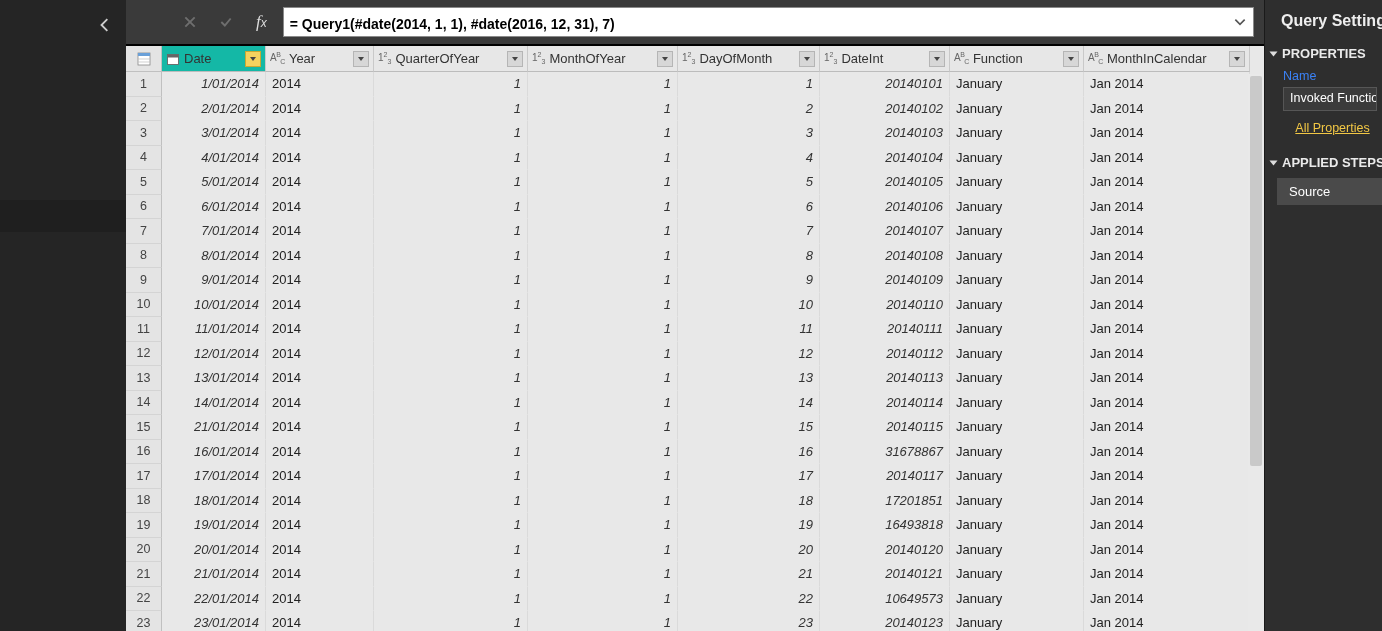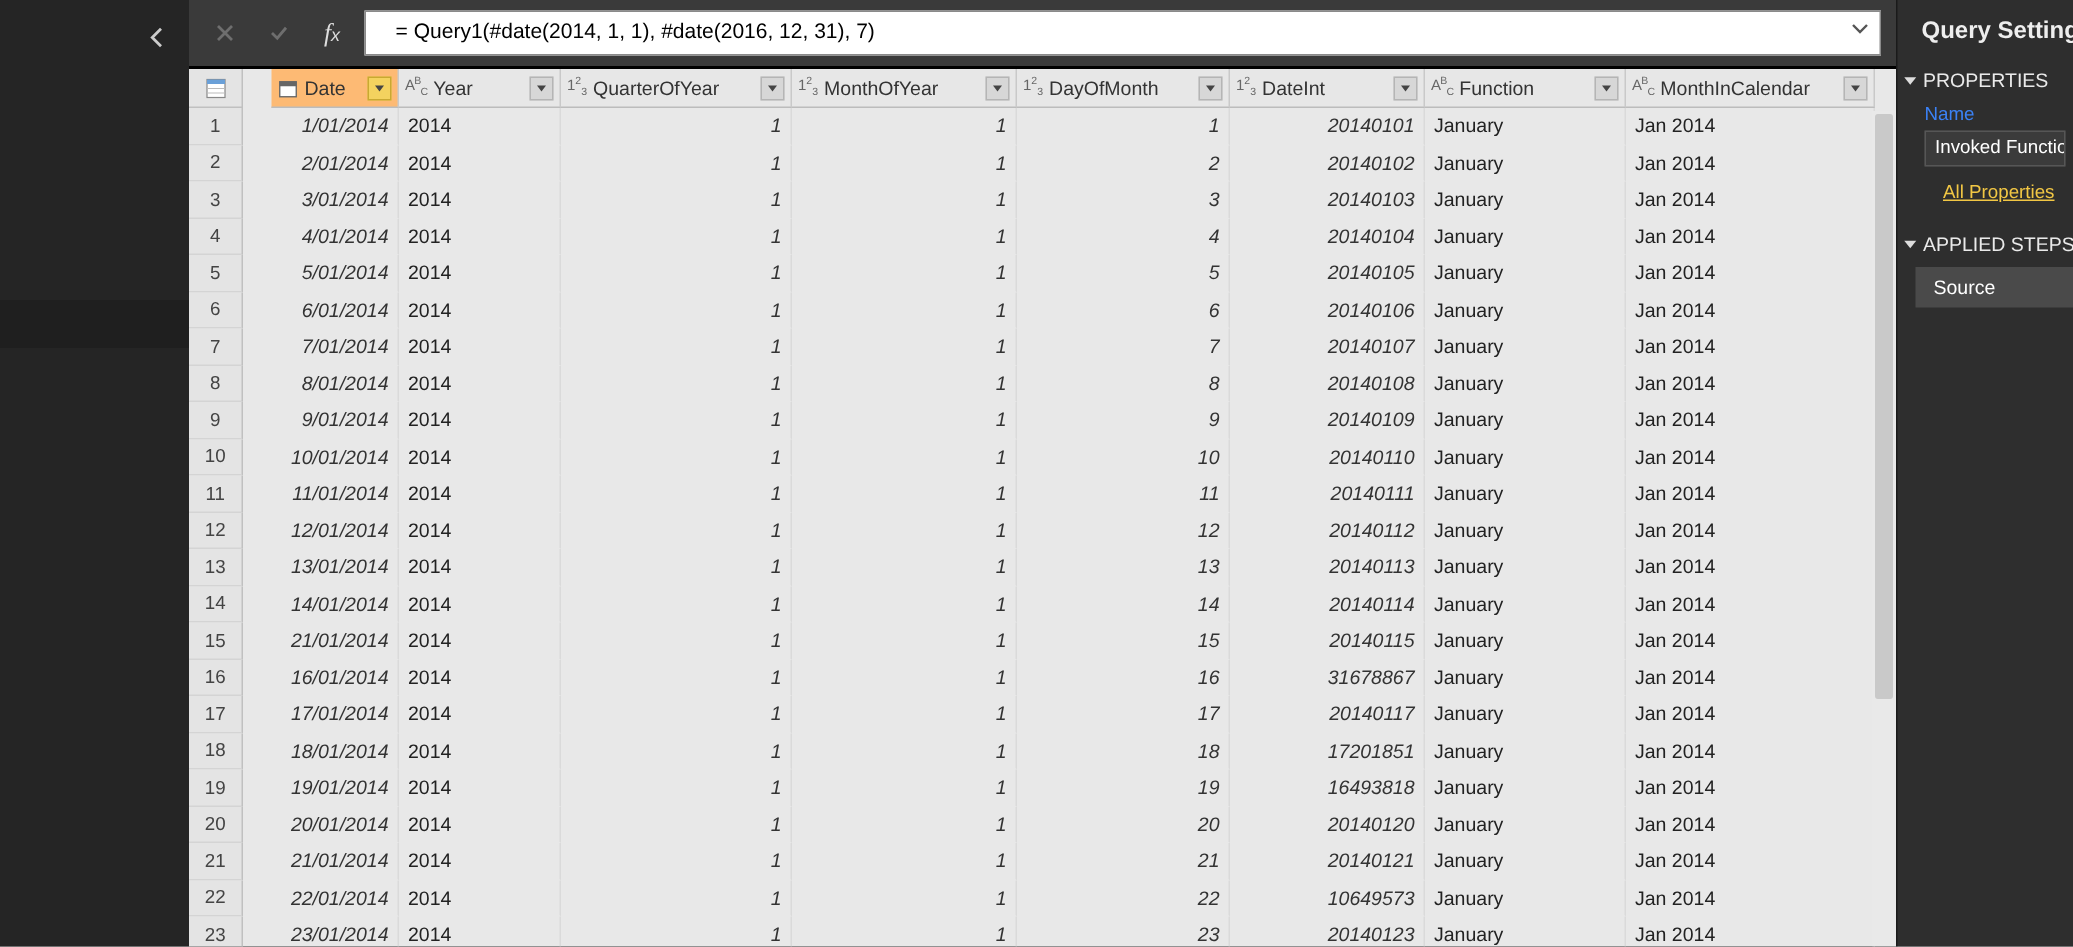--- a/index.html
+++ b/index.html
@@ -8,56 +8,56 @@
 
   
   .leftnav { width:126px; background:#252525; display:flex; flex-direction:column; }
   .leftnav .collapse { height:50px; display:flex; align-items:center; justify-content:flex-end; padding-right:14px; color:#ccc; cursor:pointer; }
   .leftnav .item-sel { margin-top:150px; height:32px; background:#1f1f1f; }
 
   
   .center { flex:1; display:flex; flex-direction:column; min-width:0; background:#3a3a3a; }
 
   
-  .formula-bar { height:44px; display:flex; align-items:center; padding:8px 10px; gap:8px; }
+  .formula-bar { height:44px; display:flex; align-items:center; padding:8px 10px; gap:8px;margin-left:40px; }
   .btn-ghost { width:28px; height:28px; display:flex; align-items:center; justify-content:center; color:#888; border:1px solid transparent; border-radius:2px; cursor:pointer; }
   .btn-ghost.disabled { opacity:.55; }
   .fx { font-style:italic; font-family:"Times New Roman",serif; font-size:17px; color:#ddd; padding:0 8px; }
-  .formula-input { flex:1; height:30px; background:#fff; color:#000; border:1px solid #8a8a8a; padding:4px 20px; font-size:14px; display:flex; align-items:flex-start; position:relative; }
+  .formula-input { flex:1; height:30px; background:#fff; color:#000; border:1px solid #8a8a8a; padding:4px 6px; font-size:14px; display:flex; align-items:flex-end; position:relative;font-weight:bold; }
   .formula-input .chev { position:absolute; right:6px; color:#555; cursor:pointer; }
 
   
   .grid-wrap { flex:1; border-top:2px solid #000; background:#e8e8e8; overflow:hidden; position:relative; }
   .grid-scroll { position:absolute; inset:0; overflow:hidden; }
 
   .grid { display:grid; grid-template-columns:36px 104px 108px 154px 150px 142px 130px 134px 166px; font-size:13px; color:#000; }
   .corner { background:#e4e4e4; border-right:1px solid #c0c0c0; border-bottom:1px solid #c0c0c0; display:flex; align-items:center; justify-content:center; height:26px; }
   .corner svg { width:14px; height:14px; }
   .hdr { background:#e7e7e7; border-right:1px solid #c9c9c9; border-bottom:1px solid #bcbcbc; display:flex; align-items:center; height:26px; padding:0 4px; gap:4px; font-size:13px; color:#333; position:relative; }
-  .hdr.selected { background:#fdba74;margin-left:19px; }
+  .hdr.selected { background:#14b8a6; }
   .hdr .type { font-family:"Segoe UI",sans-serif; font-size:10px; color:#666; display:flex; align-items:center; gap:0; }
   .hdr .type .abc { font-size:10px; letter-spacing:-0.5px; }
   .hdr .type .num { font-size:10px; }
   .hdr .label { flex:1; overflow:hidden; white-space:nowrap; text-overflow:ellipsis; }
   .hdr .dd { width:16px; height:16px; background:#d7d7d7; border:1px solid #b5b5b5; display:flex; align-items:center; justify-content:center; cursor:pointer; }
   .hdr .dd svg { width:8px; height:8px; }
   .hdr.selected .dd { background:#f3d25f; border-color:#c9a832; }
 
   .rowhdr { background:#e4e4e4; border-right:1px solid #c0c0c0; border-bottom:1px solid #d4d4d4; display:flex; align-items:center; justify-content:center; height:24.5px; color:#444; font-size:12.5px; }
   .cell { border-right:1px solid #dadada; border-bottom:1px solid #e8e8e8; display:flex; align-items:center; height:24.5px; padding:0 6px; font-size:13px; color:#222; }
   .cell.num { justify-content:flex-end; }
   .cell.ital { font-style:italic; color:#333; }
 
   .vscroll { position:absolute; top:28px; right:0; bottom:0; width:16px; background:#e9e9e9; }
   .vscroll .thumb { position:absolute; left:2px; right:2px; top:2px; height:70%; background:#c9c9c9; border-radius:2px; }
 
   
   .right { width:118px; flex-shrink:0; background:#2e2e2e; border-left:1px solid #1a1a1a; padding:8px 0 0 0; overflow:hidden; }
   .right h1 { font-size:16px; font-weight:600; color:#eee; padding:4px 10px 10px 16px; white-space:nowrap; }
-  .sect-hd { display:flex; align-items:center; gap:6px; color:#eaeaea; font-weight:400; font-size:13px; padding:6px 6px 6px 6px; white-space:nowrap; }
+  .sect-hd { display:flex; align-items:center; gap:6px; color:#eaeaea; font-weight:700; font-size:13px; padding:6px 6px 6px 6px; white-space:nowrap; }
   .sect-hd .tri { display:inline-block; width:0; height:0; border-left:5px solid #ddd; border-top:4px solid transparent; border-bottom:4px solid transparent; transform:rotate(90deg); }
   .kv-label { color:#3b82f6; font-size:12.5px; padding:2px 0 4px 18px; }
   .kv-input { margin:0 0 8px 18px; height:24px; background:#3b3b3b; border:1px solid #565656; padding:3px 6px; color:#fff; font-size:12.5px; white-space:nowrap; overflow:hidden; width:94px; }
   .link { color:#f2c744; font-size:12.5px; padding:2px 0 14px 18px; text-decoration:underline; cursor:pointer; display:block; white-space:nowrap;text-align:center; }
   .step-sel { margin:2px 0 0 12px; background:#4a4a4a; color:#fff; padding:6px 12px; font-size:13px; white-space:nowrap; width:110px; }
 </style>
 </head>
 <body>
 
 <div class="app">

